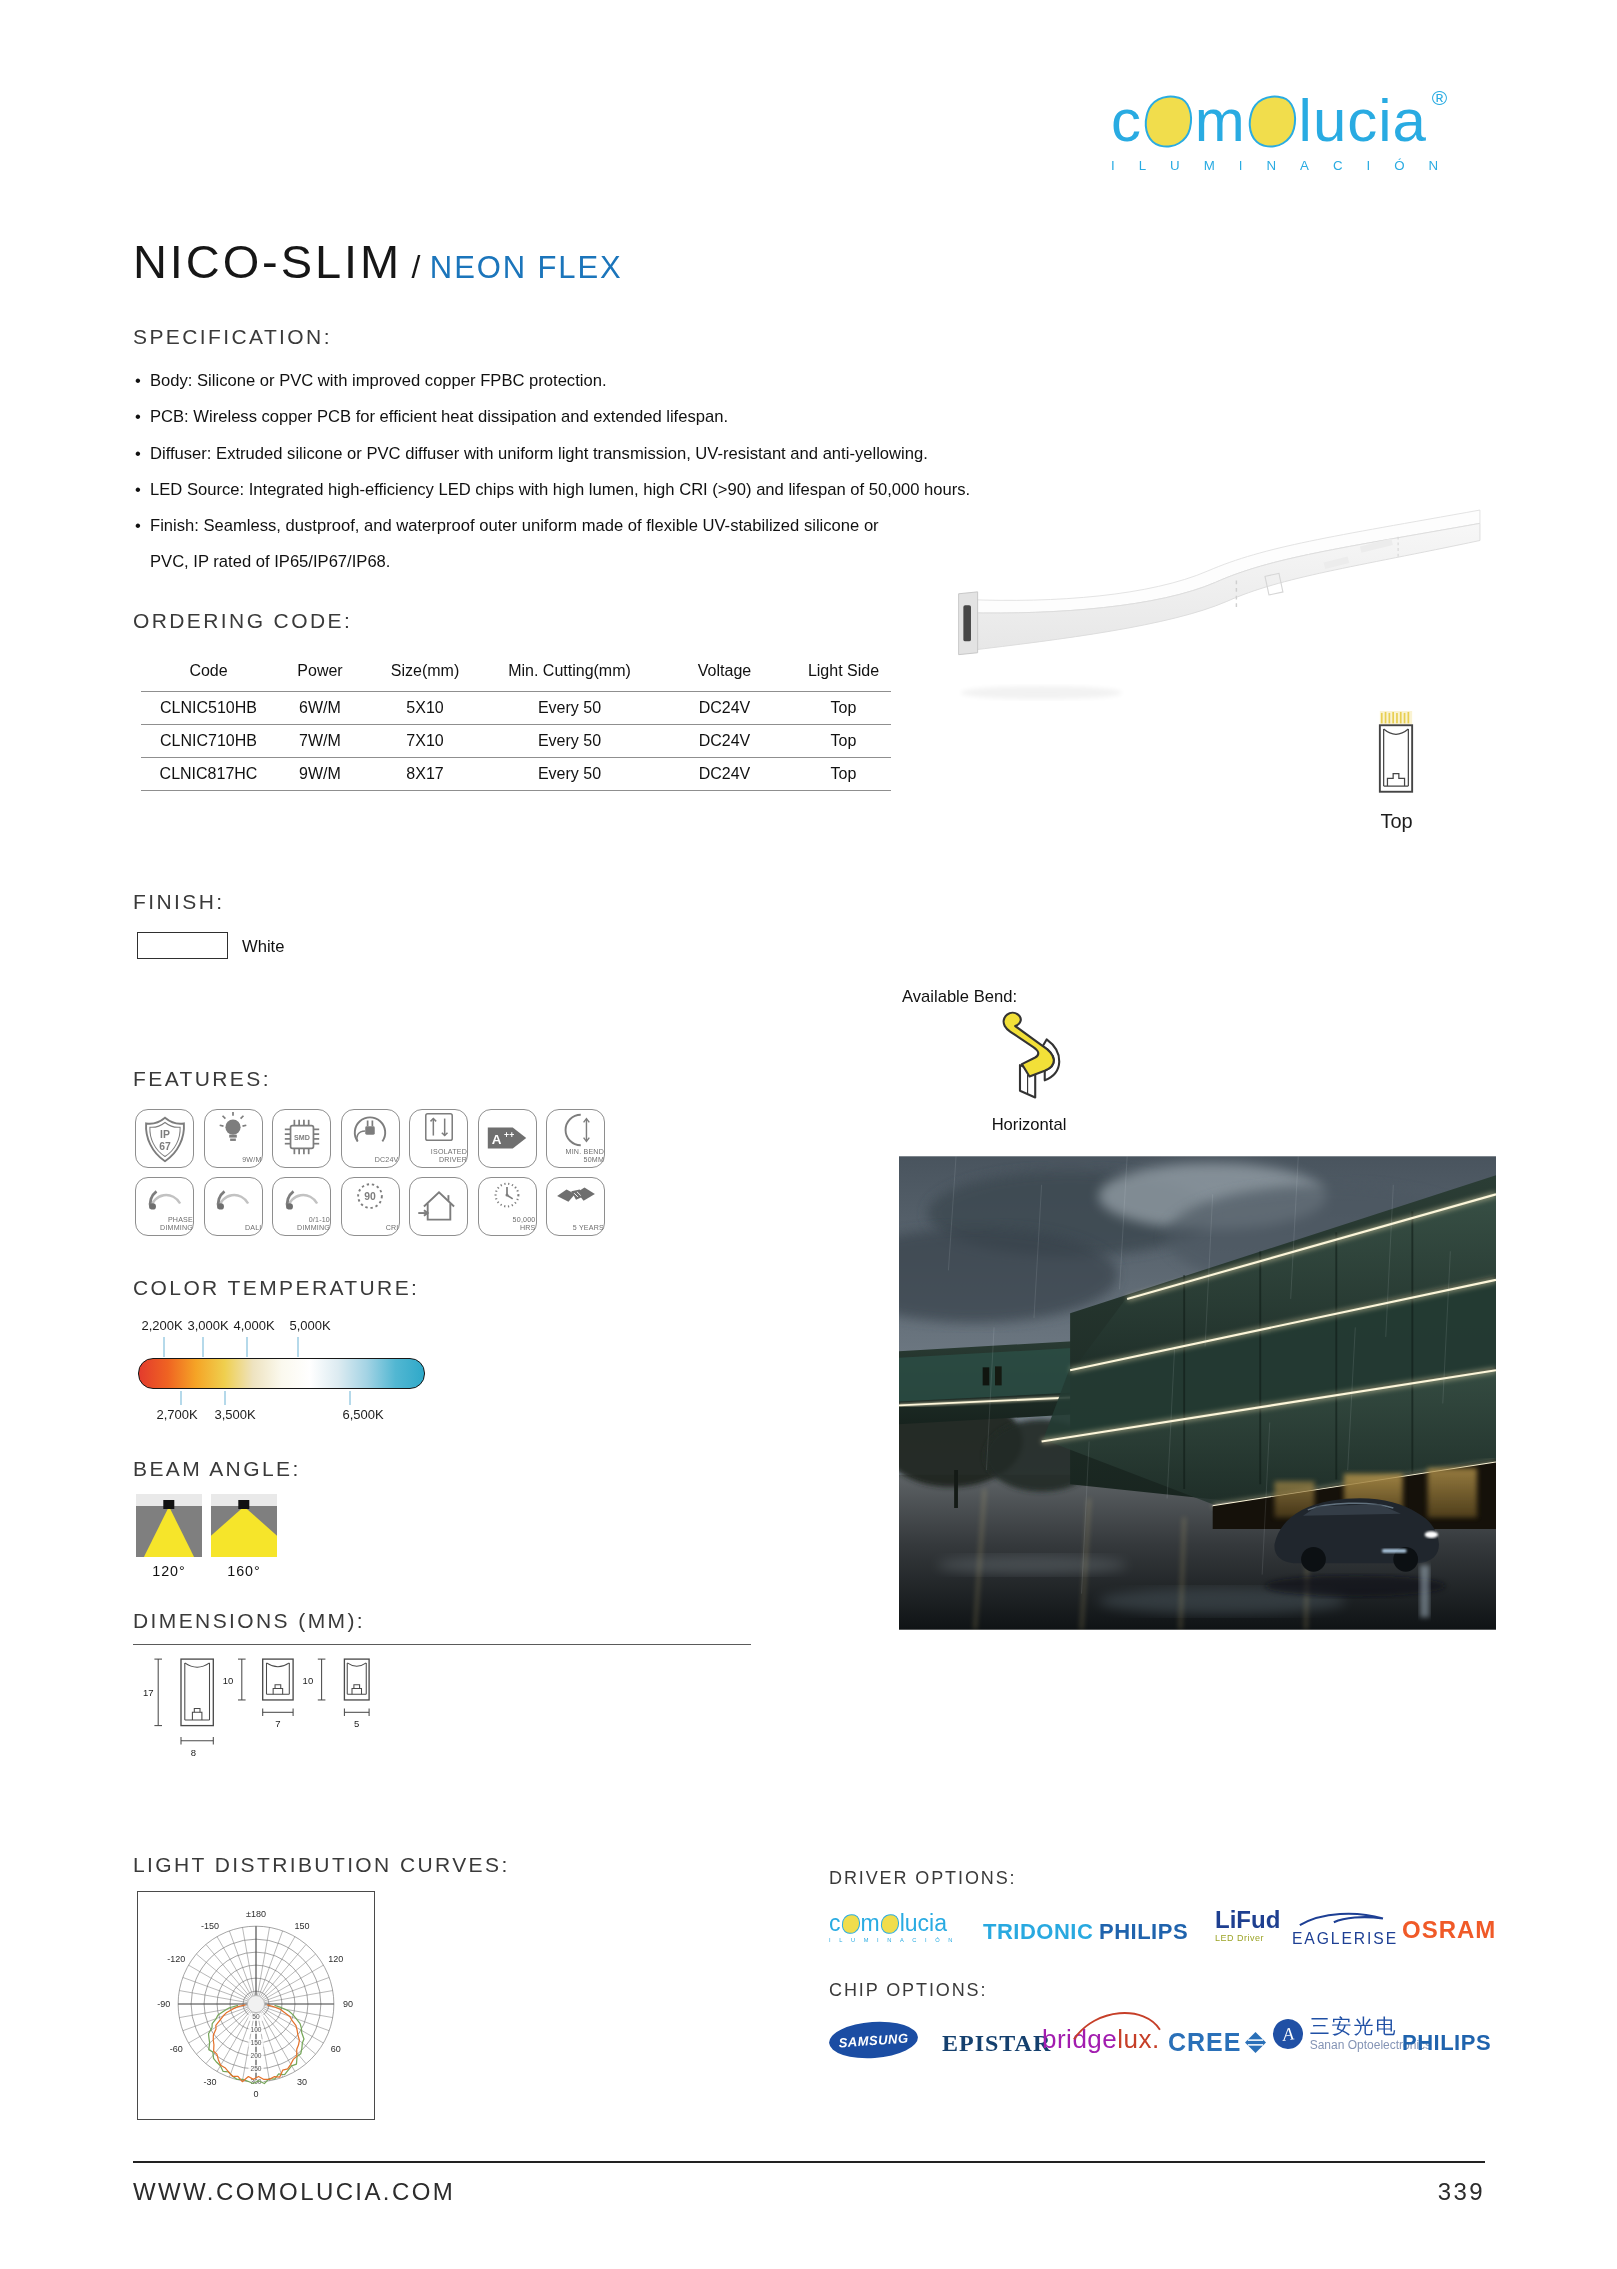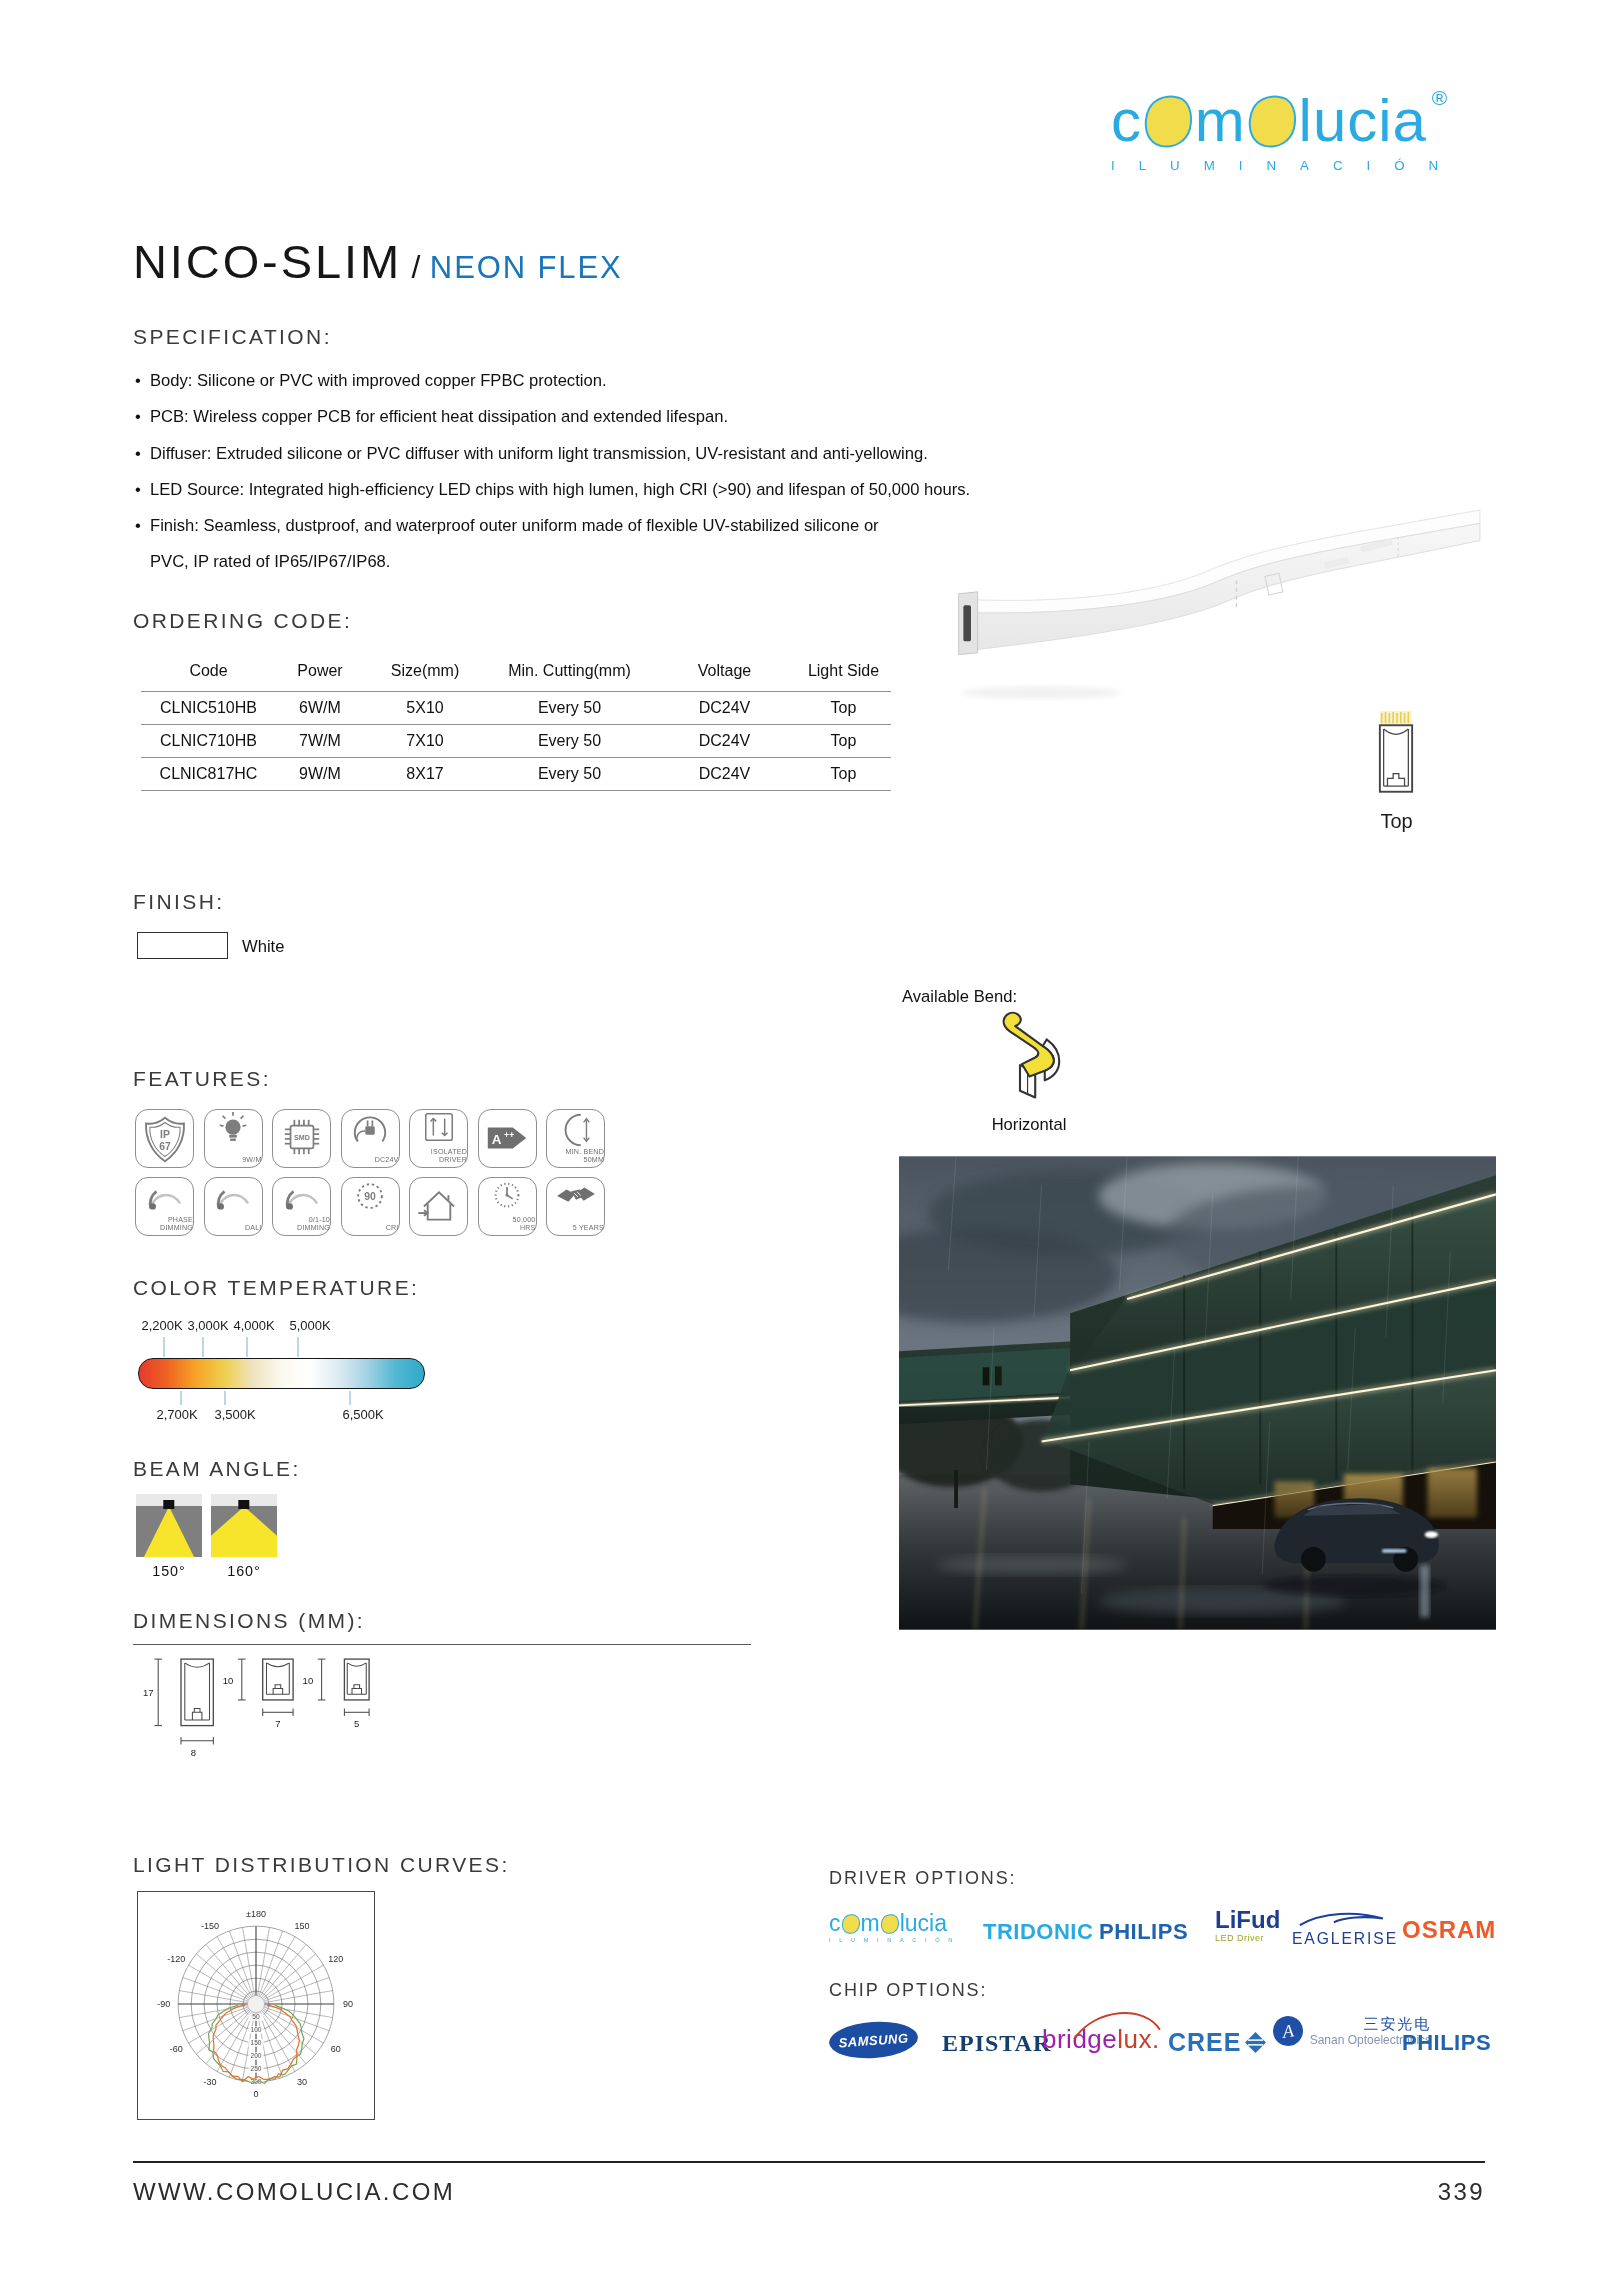--- a/index.html
+++ b/index.html
@@ -71,21 +71,21 @@
   .lifud-sub{font-size:9px;margin-top:1px;letter-spacing:0.5px;}
   .eagle-text{font-size:15.7px;letter-spacing:1.9px;font-weight:500;}
   .samsung-ell{width:89px;height:36px;border-radius:50%;display:flex;align-items:center;justify-content:center;transform:rotate(-4deg);}
   .samsung-txt{color:#fff;font-size:13px;font-weight:bold;font-style:italic;letter-spacing:0.5px;}
   .epistar{font-family:"Liberation Serif","DejaVu Serif",serif;font-size:24px;font-weight:bold;letter-spacing:1px;}
   .bxl{font-size:26px;letter-spacing:0.5px;}
   .cree{font-size:25px;font-weight:bold;letter-spacing:1px;display:flex;align-items:center;}
   .sanan{display:flex;align-items:center;gap:6.7px;}
   .sanan-mono{width:30px;height:30px;border-radius:50%;display:flex;align-items:center;justify-content:center;
               color:#fff;font-family:"Liberation Serif",serif;font-style:italic;font-size:18px;transform:rotate(-8deg);}
-  .sanan-cjk{font-size:15px;letter-spacing:1.9px;line-height:1;text-align:right;}
+  .sanan-cjk{font-size:20px;letter-spacing:1.9px;line-height:1;}
   .sanan-sub{font-size:12px;color:#8494b5;margin-top:1.9px;}
 
   
   .mini-word{display:flex;align-items:center;line-height:1;color:#29abe2;font-size:23px;font-weight:400;}
   .mini-blob{display:inline-block;width:16px;height:18px;background:#f1dd4c;border:1.4px solid #2aace2;
              border-radius:58% 42% 55% 45% / 45% 55% 48% 52%;transform:rotate(14deg);margin:0 1px;}
   .mini-sub{margin-top:1.9px;font-size:5.7px;letter-spacing:8.6px;color:#29abe2;white-space:nowrap;}
 
   
   .footer-line{position:absolute;height:1.9px;background:#222;}
@@ -437,21 +437,21 @@
   <div class="beam-icon" style="left:136px;top:1494px;">
     <div class="beam-cone cone-120"></div>
     <div class="beam-top"></div>
     <div class="beam-led"></div>
   </div>
   <div class="beam-icon" style="left:211px;top:1494px;">
     <div class="beam-cone cone-160"></div>
     <div class="beam-top"></div>
     <div class="beam-led"></div>
   </div>
-  <div class="beam-lab" style="left:136px;top:1563px;">150°</div>
+  <div class="beam-lab" style="left:136px;top:1563px;">120°</div>
   <div class="beam-lab" style="left:211px;top:1563px;">160°</div>
 
   <div class="abs sec-h" style="left:133px;top:1609px;">DIMENSIONS (MM):</div>
   <div class="abs" style="left:133px;top:1644px;width:618px;height:1.4px;background:#5a5a5a;"></div>
   <svg class="abs" style="left:143px;top:1655px;" width="247" height="107" viewBox="0 0 260 112">
     <g stroke="#4a4a4a" stroke-width="1.1" fill="none">
 
       <line x1="16" y1="4" x2="16" y2="74"></line>
         <line x1="12" y1="4" x2="20" y2="4"></line>
         <line x1="12" y1="74" x2="20" y2="74"></line>

